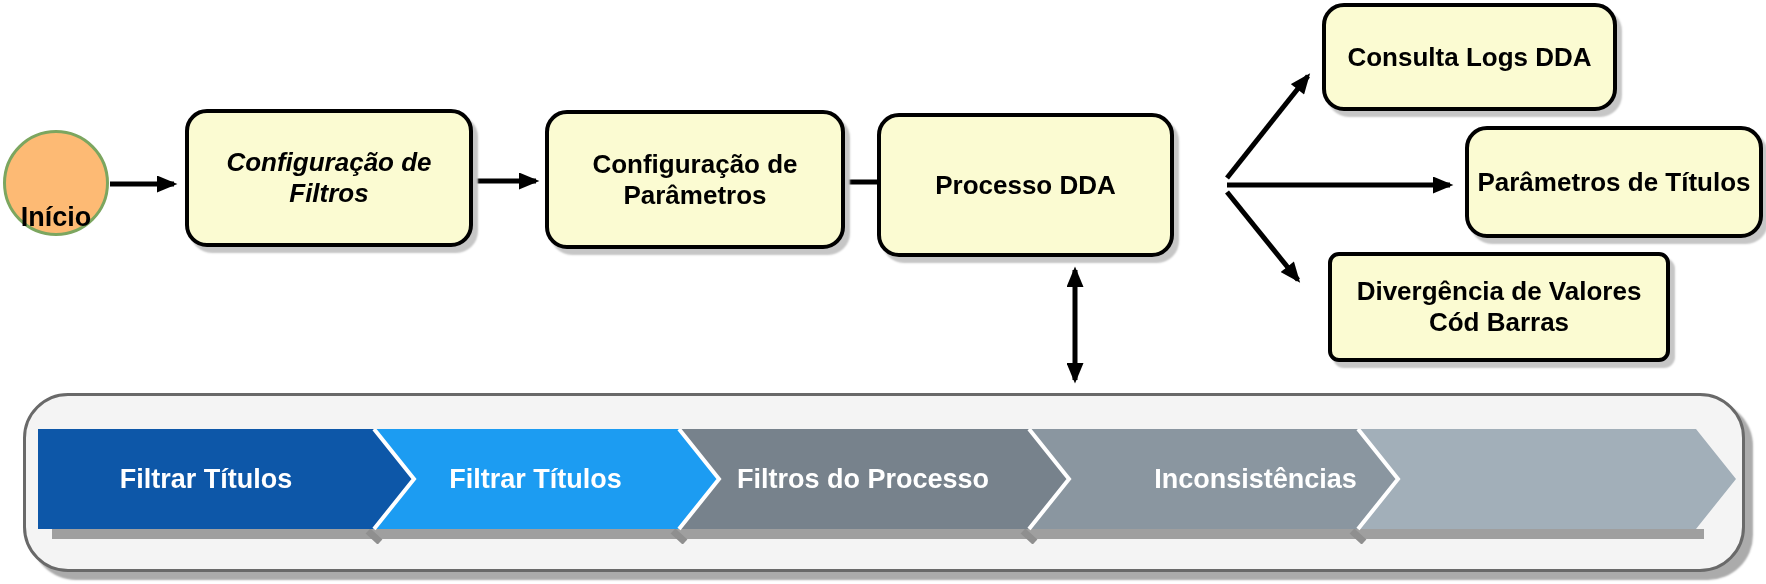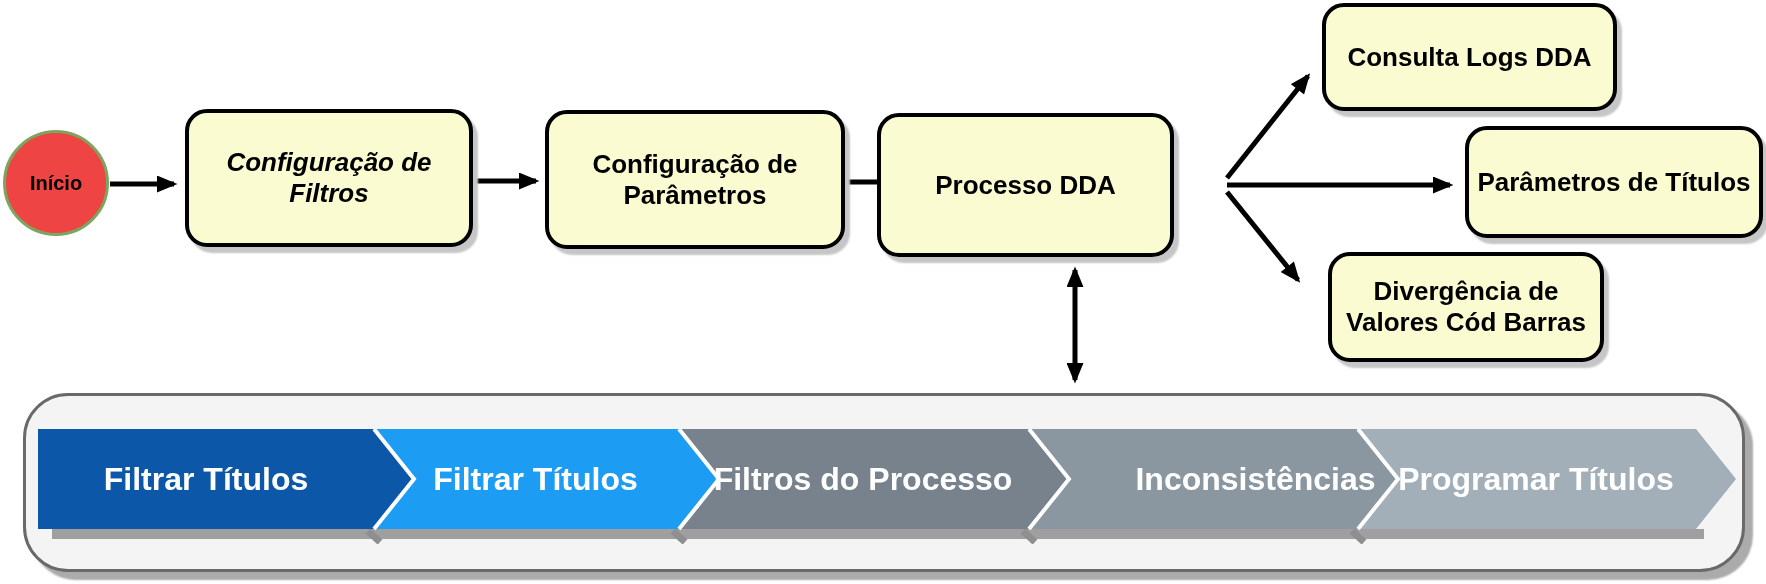--- a/index.html
+++ b/index.html
@@ -4,47 +4,47 @@
 <style>
   html,body{margin:0;padding:0;background:#ffffff;}
   .stage{
     position:relative;width:1766px;height:584px;overflow:hidden;
     font-family:"Liberation Sans","DejaVu Sans",sans-serif;
   }
   .connectors{position:absolute;left:0;top:0;pointer-events:none;}
   
   .start-node{
     position:absolute;left:3px;top:130px;width:106px;height:106px;
-    background:#ef4444;border:3px solid #7ca65f;border-radius:50%;
-    display:flex;align-items:center;justify-content:center;
-    font-weight:bold;font-size:20px;color:#000;box-sizing:border-box;
+    background:#fdba74;border:3px solid #7ca65f;border-radius:50%;
+    display:flex;align-items:flex-end;justify-content:center;
+    font-weight:bold;font-size:27px;color:#000;box-sizing:border-box;
   }
   
   .node{
     position:absolute;background:#fbfbd2;border:4px solid #000;border-radius:22px;
     box-shadow:5px 6px 2px #c6c6c6;box-sizing:border-box;
     display:flex;align-items:center;justify-content:center;text-align:center;
     font-weight:bold;font-size:26px;line-height:1.18;color:#000;padding:0 4px;
   }
   #node-filtros    {left:185px;  top:109px; width:288px; height:138px;font-style:italic;}
   #node-parametros {left:545px;  top:110px; width:300px; height:139px;}
   #node-processo   {left:877px;  top:113px; width:297px; height:144px;text-align:right;}
   #node-consulta   {left:1322px; top:3px;   width:295px; height:108px;}
   #node-relatorio  {left:1465px; top:126px; width:298px; height:112px;}
-  #node-divergencia{left:1328px; top:252px; width:276px; height:110px;}
+  #node-divergencia{left:1328px; top:252px; width:342px; height:110px;border-radius:11px;}
   
   .steps-panel{
     position:absolute;left:23px;top:393px;width:1722px;height:179px;
     background:#f4f4f4;border:3px solid #696969;border-radius:45px;
     box-shadow:8px 8px 2px #ababab;box-sizing:border-box;
   }
   .chevron-band{position:absolute;left:12px;top:33px;}
   .step-label{
     position:absolute;top:33px;height:100px;line-height:100px;
-    text-align:center;color:#ffffff;font-weight:bold;font-size:32px;
+    text-align:center;color:#ffffff;font-weight:bold;font-size:27px;
     white-space:nowrap;pointer-events:none;
   }
   #step-label-0{left:12px;   width:336px;}
   #step-label-1{left:366px;  width:287px;}
   #step-label-2{left:671px;  width:332px;}
   #step-label-3{left:1074px; width:311px;}
   #step-label-4{left:1350px; width:320px;}
 </style>
 </head>
 <body>
@@ -113,16 +113,15 @@
         <polyline points="641,0 681,50 641,100"></polyline>
         <polyline points="991,0 1031,50 991,100"></polyline>
         <polyline points="1320,0 1360,50 1320,100"></polyline>
       </g>
     </svg>
 
     <div class="step-label" id="step-label-0">Filtrar Títulos</div>
     <div class="step-label" id="step-label-1">Filtrar Títulos</div>
     <div class="step-label" id="step-label-2">Filtros do Processo</div>
     <div class="step-label" id="step-label-3">Inconsistências</div>
-    <div class="step-label" id="step-label-4">Programar Títulos</div>
   </div>
 
 </div>
 
 </body></html>

